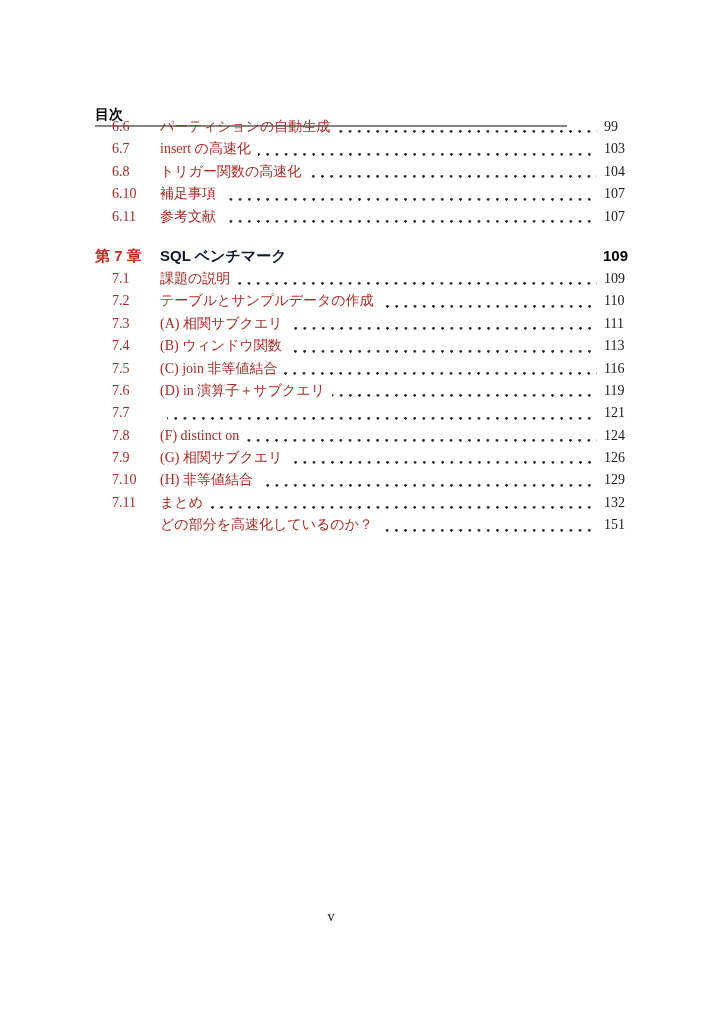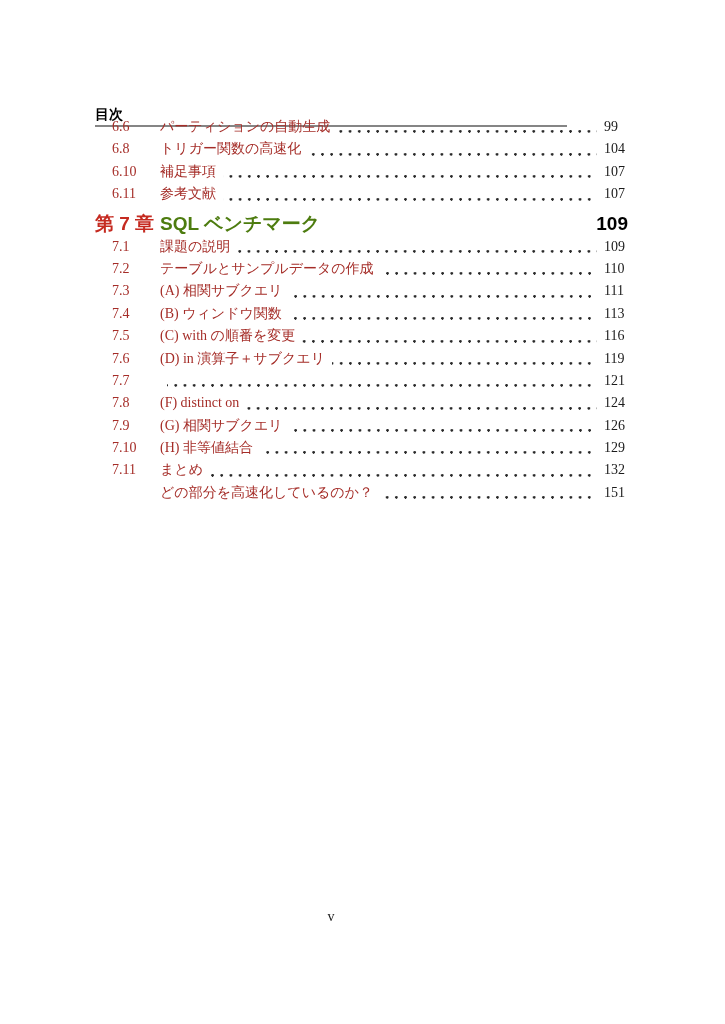--- a/index.html
+++ b/index.html
@@ -20,25 +20,25 @@
   .row .ttl{flex:none;white-space:pre;color:#a52d28;}
   .row .leader{
     flex:1 1 auto;margin-left:7px;margin-right:7px;
     background-image:radial-gradient(circle at 1.4px 1.4px,#2a2a2a 1.15px,rgba(0,0,0,0) 1.5px);
     background-size:9.2px 3px;background-repeat:repeat-x;
     background-position:right 0 bottom 5px;
   }
   .row .pg{flex:none;min-width:24px;color:#1b1b1b;}
 
   .chapter-row{
-    margin-top:5px;height:25px;line-height:25px;
-    font-family:"Liberation Sans","DejaVu Sans",sans-serif;font-weight:700;font-size:19px;
+    margin-top:15px;height:25px;line-height:25px;
+    font-family:"Liberation Sans","DejaVu Sans",sans-serif;font-weight:700;font-size:15px;
   }
   .chapter-row .num{width:65px;margin-left:0;color:#c52a20;}
-  .chapter-row .ttl{color:#4d7c0f;}
+  .chapter-row .ttl{color:#0f172a;}
   .chapter-row .leader{background:none;}
   .chapter-row .pg{color:#000000;}
 
   .footer{
     position:absolute;left:95px;top:909px;width:472px;height:16px;line-height:16px;
     text-align:center;font-size:14px;color:#1b1b1b;
   }
 </style>
 </head>
 <body>
@@ -50,20 +50,26 @@
     <div class="headrule"></div>
   </div>
 
   <div class="toc">
 
     <div class="row">
       <span class="num">6.6</span>
       <span class="ttl">パーティションの自動生成</span>
       <span class="leader"></span>
       <span class="pg">99</span>
+    </div>
+    <div class="row">
+      <span class="num">6.7</span>
+      <span class="ttl">insert の高速化</span>
+      <span class="leader"></span>
+      <span class="pg">103</span>
     </div>
     <div class="row">
       <span class="num">6.8</span>
       <span class="ttl">トリガー関数の高速化</span>
       <span class="leader"></span>
       <span class="pg">104</span>
     </div>
     <div class="row">
       <span class="num">6.10</span>
       <span class="ttl">補足事項</span>
@@ -103,21 +109,21 @@
       <span class="pg">111</span>
     </div>
     <div class="row">
       <span class="num">7.4</span>
       <span class="ttl">(B) ウィンドウ関数</span>
       <span class="leader"></span>
       <span class="pg">113</span>
     </div>
     <div class="row">
       <span class="num">7.5</span>
-      <span class="ttl">(C) with の順番を変更</span>
+      <span class="ttl">(C) join 非等値結合</span>
       <span class="leader"></span>
       <span class="pg">116</span>
     </div>
     <div class="row">
       <span class="num">7.6</span>
       <span class="ttl">(D) in 演算子＋サブクエリ</span>
       <span class="leader"></span>
       <span class="pg">119</span>
     </div>
     <div class="row">

